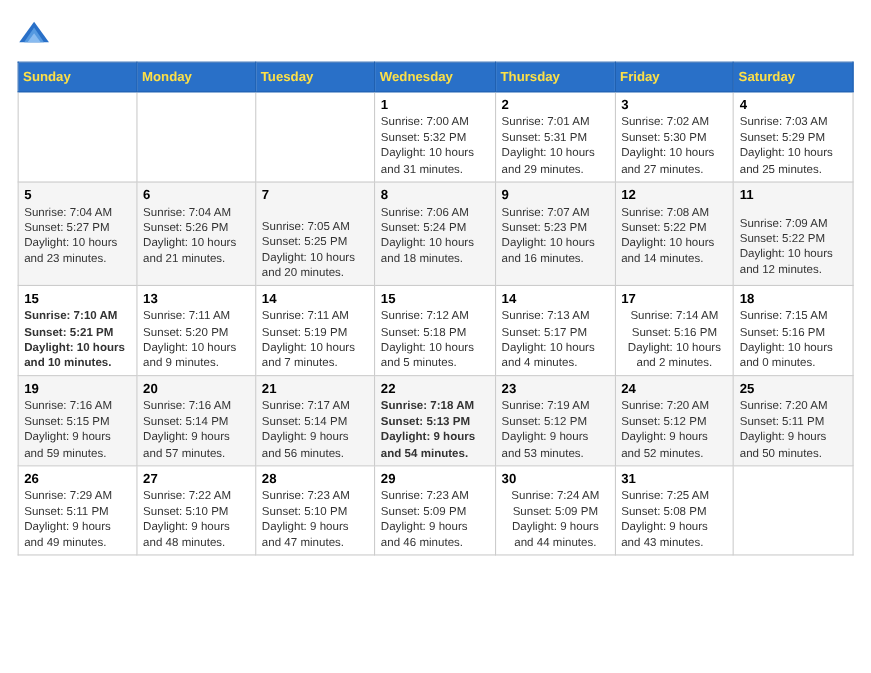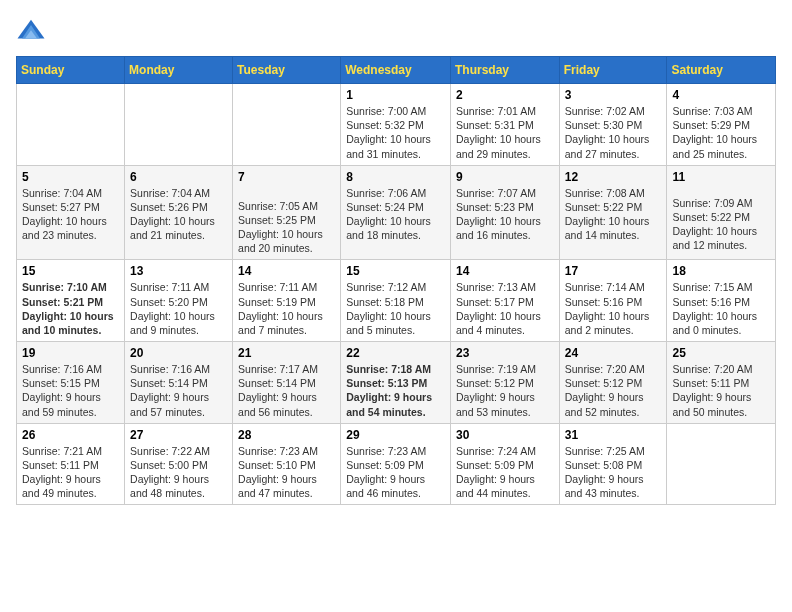--- a/index.html
+++ b/index.html
@@ -238,21 +238,21 @@
           </td>
           <td>
             <span class="day-num">14</span>
             <div class="cell-content" style="white-space: pre-line;">Sunrise: 7:13 AM
 Sunset: 5:17 PM
 Daylight: 10 hours
 and 4 minutes.</div>
           </td>
           <td>
             <span class="day-num">17</span>
-            <div class="cell-content" style="white-space: pre-line;">Sunrise: 7:14 AM
+            <div class="cell-content" style="white-space: pre-line; text-align: center;">Sunrise: 7:14 AM
 Sunset: 5:16 PM
 Daylight: 10 hours
 and 2 minutes.</div>
           </td>
           <td>
             <span class="day-num">18</span>
             <div class="cell-content" style="white-space: pre-line;">Sunrise: 7:15 AM
 Sunset: 5:16 PM
 Daylight: 10 hours
 and 0 minutes.</div>
@@ -305,49 +305,49 @@
             <span class="day-num">25</span>
             <div class="cell-content" style="white-space: pre-line;">Sunrise: 7:20 AM
 Sunset: 5:11 PM
 Daylight: 9 hours
 and 50 minutes.</div>
           </td>
         </tr>
         <tr>
           <td>
             <span class="day-num">26</span>
-            <div class="cell-content" style="white-space: pre-line;">Sunrise: 7:21 AM
+            <div class="cell-content" style="white-space: pre-line;">Sunrise: 7:29 AM
 Sunset: 5:11 PM
 Daylight: 9 hours
 and 49 minutes.</div>
           </td>
           <td>
             <span class="day-num">27</span>
             <div class="cell-content" style="white-space: pre-line;">Sunrise: 7:22 AM
-Sunset: 5:00 PM
+Sunset: 5:10 PM
 Daylight: 9 hours
 and 48 minutes.</div>
           </td>
           <td>
             <span class="day-num">28</span>
             <div class="cell-content" style="white-space: pre-line;">Sunrise: 7:23 AM
 Sunset: 5:10 PM
 Daylight: 9 hours
 and 47 minutes.</div>
           </td>
           <td>
             <span class="day-num">29</span>
             <div class="cell-content" style="white-space: pre-line;">Sunrise: 7:23 AM
 Sunset: 5:09 PM
 Daylight: 9 hours
 and 46 minutes.</div>
           </td>
           <td>
             <span class="day-num">30</span>
-            <div class="cell-content" style="white-space: pre-line;">Sunrise: 7:24 AM
+            <div class="cell-content" style="white-space: pre-line; text-align: center;">Sunrise: 7:24 AM
 Sunset: 5:09 PM
 Daylight: 9 hours
 and 44 minutes.</div>
           </td>
           <td>
             <span class="day-num">31</span>
             <div class="cell-content" style="white-space: pre-line;">Sunrise: 7:25 AM
 Sunset: 5:08 PM
 Daylight: 9 hours
 and 43 minutes.</div>

